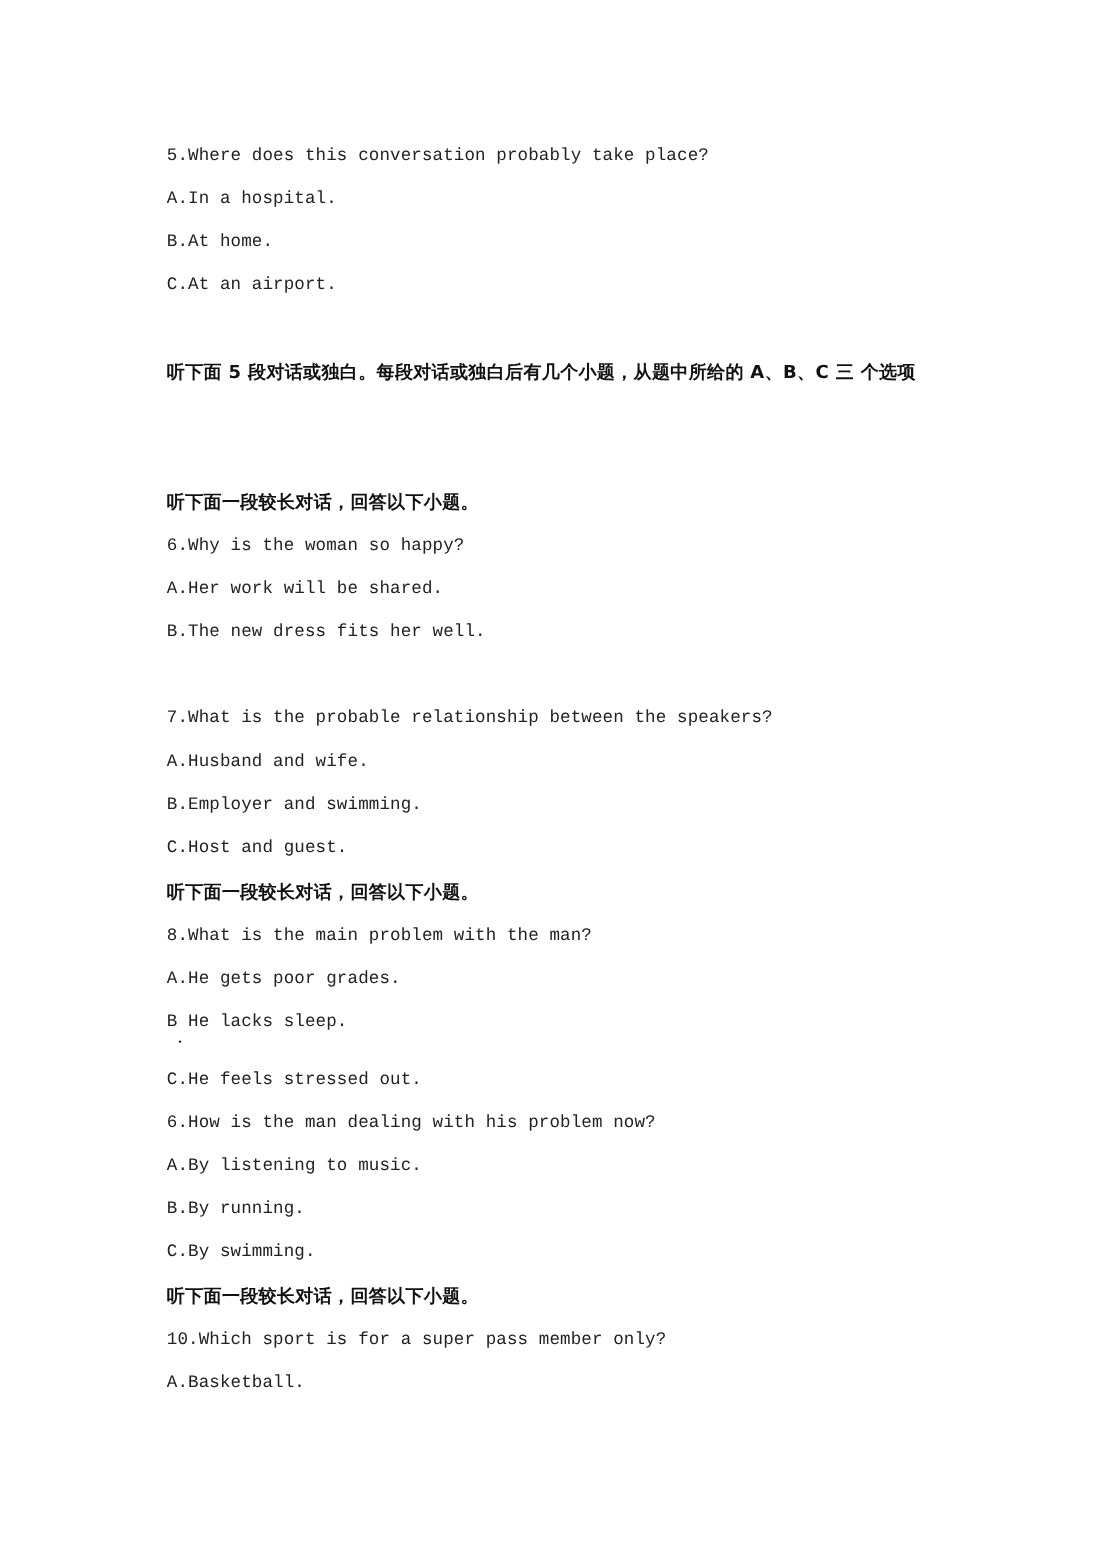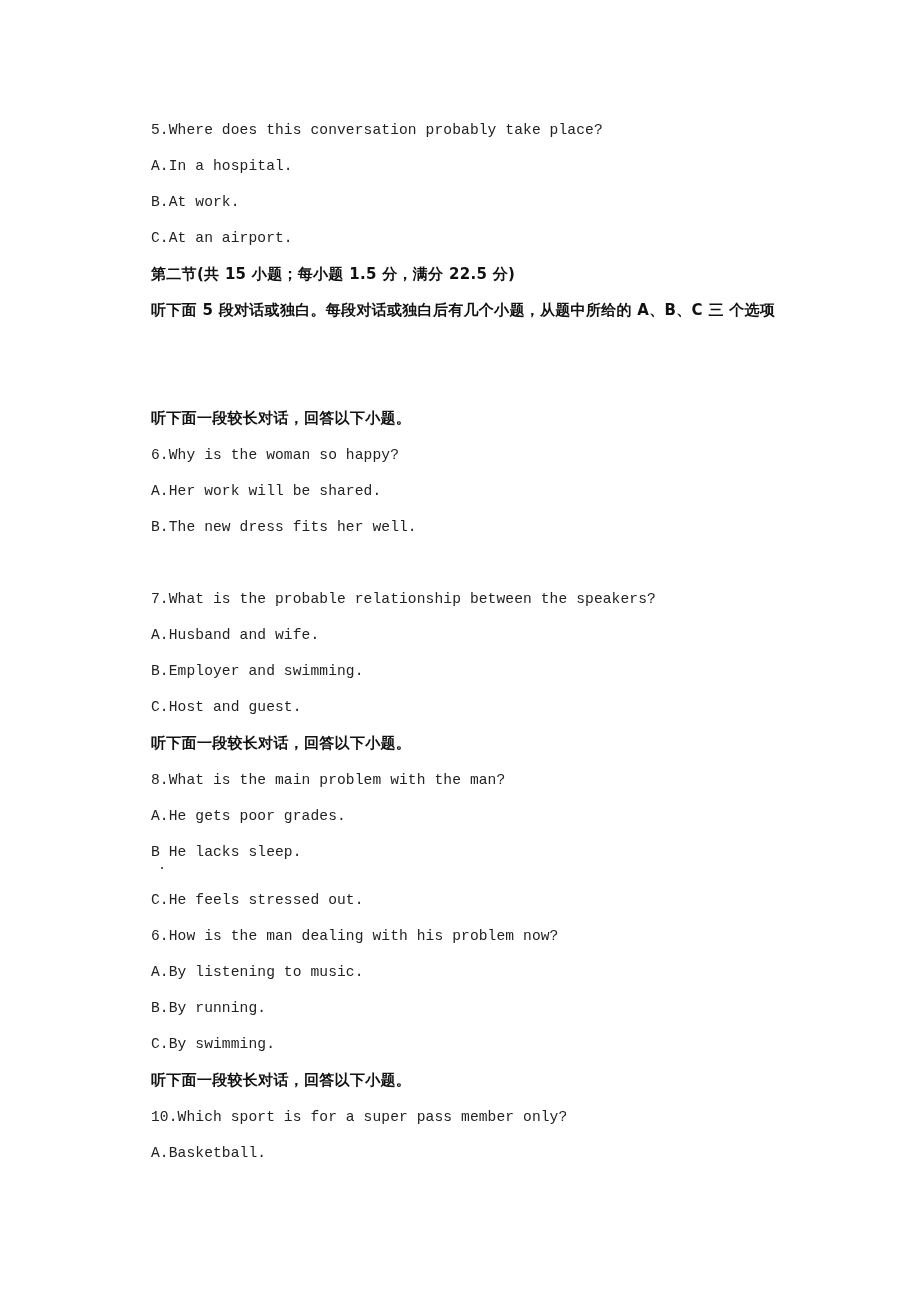--- a/index.html
+++ b/index.html
@@ -9,21 +9,21 @@
     }
     body {
       width: 920px;
       height: 1302px;
       position: relative;
       overflow: hidden;
       color: #1a1a1a;
     }
     .page {
       position: absolute;
-      left: 12px;
+      left: 0;
       top: 0;
       width: 749px;
       height: 1302px;
     }
     .line {
       position: absolute;
       left: 139px;
       white-space: nowrap;
       line-height: 20px;
       height: 20px;
@@ -51,24 +51,23 @@
       border-radius: 1px;
     }
   </style>
 </head>
 <body>
 
 <div class="page">
 
   <div class="line en" style="top:120px">5.Where does this conversation probably take place?</div>
   <div class="line en" style="top:156px">A.In a hospital.</div>
-  <div class="line en" style="top:192px">B.At work.</div>
+  <div class="line en" style="top:192px">B.At home.</div>
   <div class="line en" style="top:228px">C.At an airport.</div>
 
-  <div class="line zh" style="top:264px">第二节(共 15 小题；每小题 1.5 分，满分 22.5 分)</div>
   <div class="line zh" style="top:300px">听下面 5 段对话或独白。每段对话或独白后有几个小题，从题中所给的 A、B、C 三 个选项</div>
 
   <div class="line zh" style="top:408px">听下面一段较长对话，回答以下小题。</div>
 
   <div class="line en" style="top:445px">6.Why is the woman so happy?</div>
   <div class="line en" style="top:481px">A.Her work will be shared.</div>
   <div class="line en" style="top:517px">B.The new dress fits her well.</div>
 
   <div class="line en" style="top:589px">7.What is the probable relationship between the speakers?</div>
   <div class="line en" style="top:625px">A.Husband and wife.</div>

